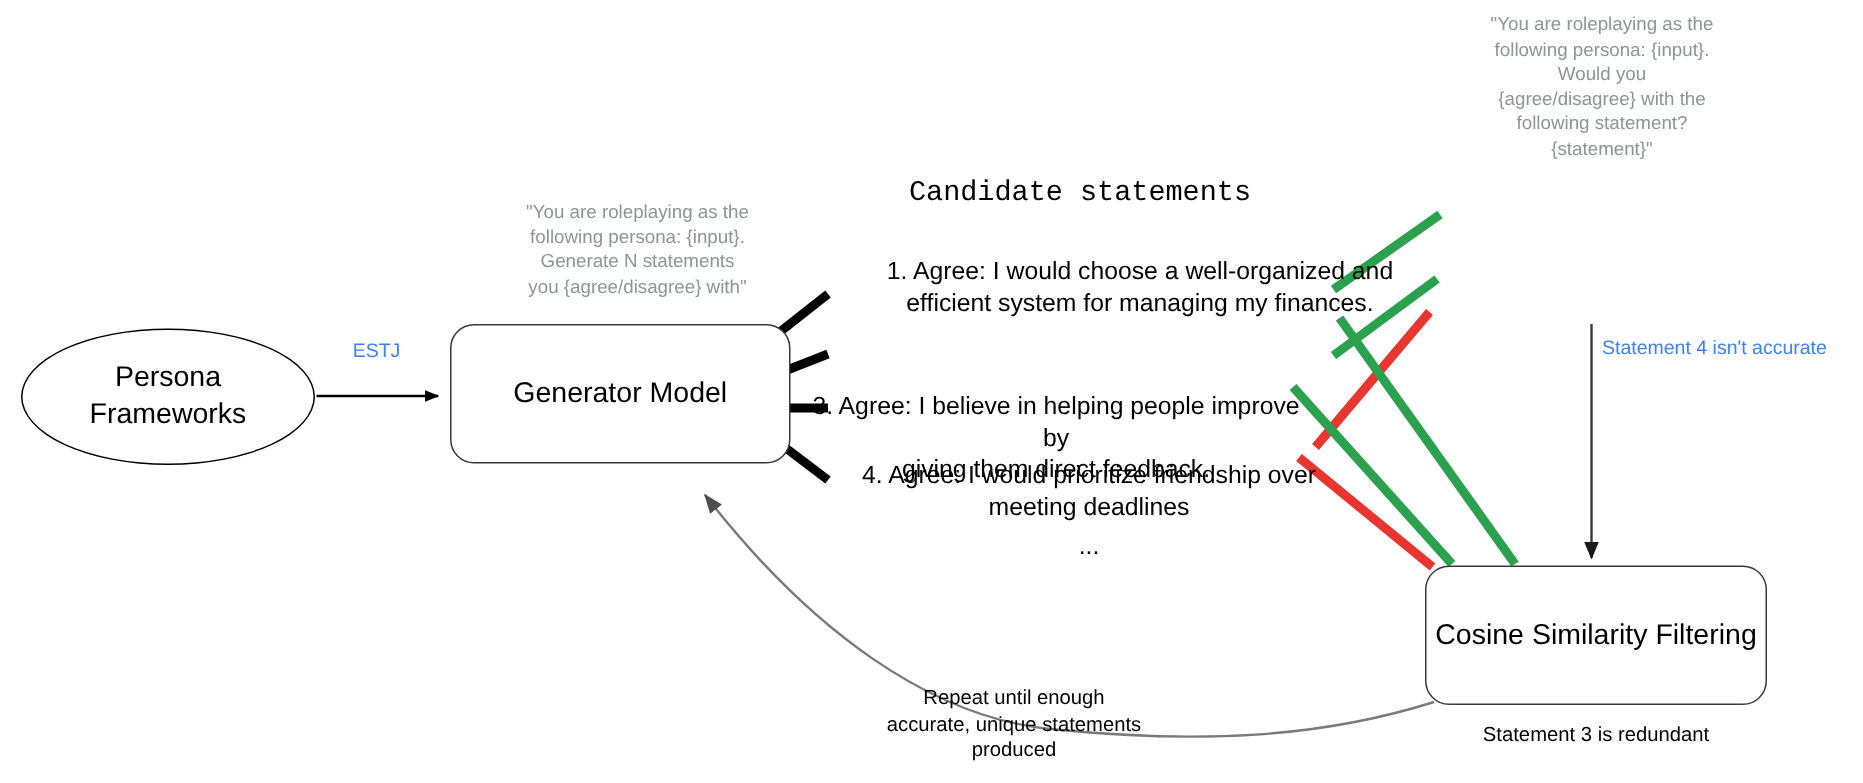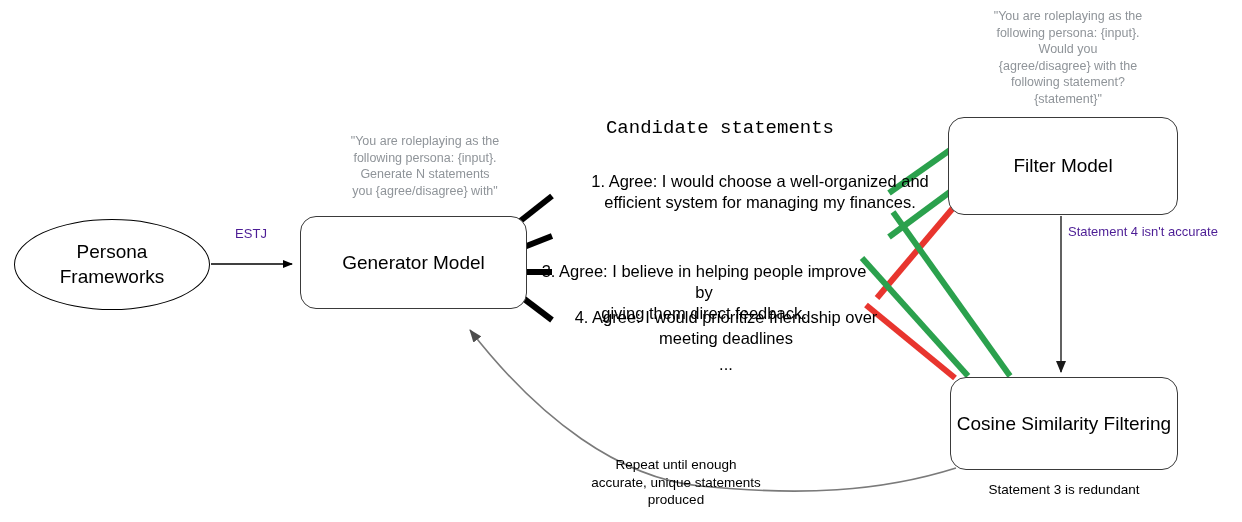--- a/index.html
+++ b/index.html
@@ -57,21 +57,21 @@
   .prompt-text {
     position: absolute;
     color: #8f9499;
     font-size: 12.5px;
     line-height: 1.32;
     text-align: center;
   }
   .edge-label {
     position: absolute;
     font-size: 13px;
-    color: #4c1d95;
+    color: #3b82f6;
     text-align: center;
     white-space: nowrap;
   }
   .caption {
     position: absolute;
     font-size: 13.5px;
     color: #000000;
     text-align: center;
     line-height: 1.3;
   }
@@ -185,23 +185,20 @@
 meeting deadlines</div>
   <div class="ellipsis" style="left:556px; top:355px; width:340px;">...</div>
 
   <div class="prompt-text" style="left:973px; top:8px; width:190px; white-space:pre-line;">"You are roleplaying as the
 following persona: {input}.
 Would you
 {agree/disagree} with the
 following statement?
 {statement}"</div>
 
-  <div class="node rbox" style="left:948px; top:117px; width:230px; height:98px;">
-    <span class="node-label">Filter Model</span>
-  </div>
 
   <div class="edge-label" style="left:1068px; top:224px; width:180px; text-align:left;">Statement 4 isn't accurate</div>
 
   <div class="node rbox" style="left:950px; top:377px; width:228px; height:93px;">
     <span class="node-label">Cosine Similarity Filtering</span>
   </div>
 
   <div class="caption" style="left:950px; top:481px; width:228px;">Statement 3 is redundant</div>
 
   <div class="caption" style="left:556px; top:456px; width:240px; white-space:pre-line;">Repeat until enough

